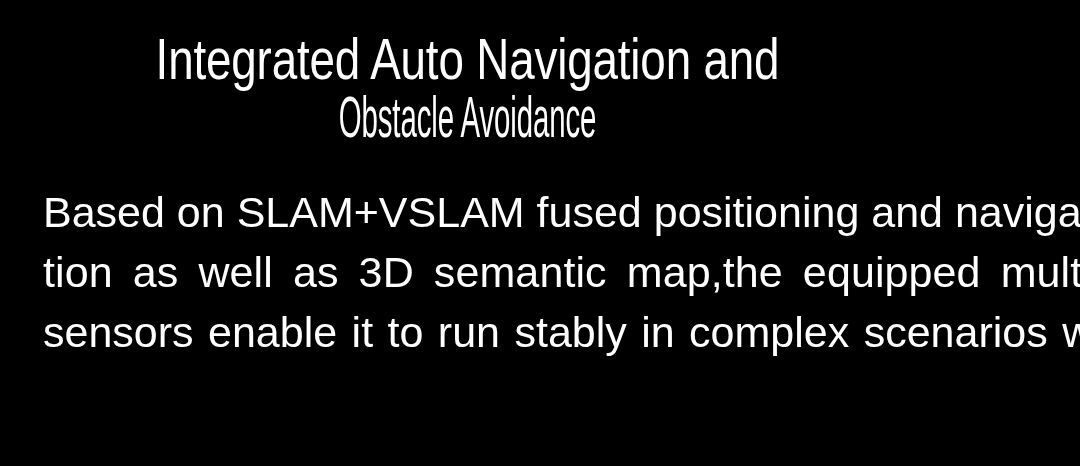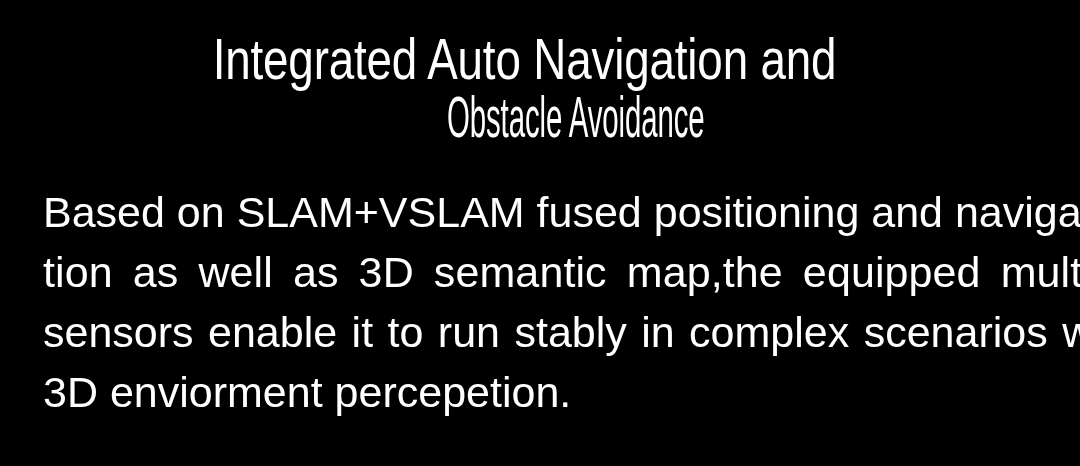--- a/index.html
+++ b/index.html
@@ -21,21 +21,21 @@
     background: #000000;
     box-sizing: border-box;
   }
 
   
   .title-block {
     position: absolute;
     left: 0;
     top: 30px;
     width: 935px;
-    text-align: right;
+    text-align: center;
   }
   .title-line {
     display: block;
     color: #ffffff;
     font-family: "Liberation Sans", "DejaVu Sans", sans-serif;
     font-weight: 400;
     font-size: 58px;
     line-height: 58px;
     letter-spacing: -0.2px;
     transform: scaleX(0.88);
@@ -73,16 +73,15 @@
 
   <div class="title-block">
     <span class="title-line" style="transform: scaleX(0.7891);">Integrated Auto Navigation and</span>
     <span class="title-line" style="transform: scaleX(0.5072);">Obstacle Avoidance</span>
   </div>
 
   <div class="body-block">
     <span class="body-line justify-1" style="transform: scaleX(1);">Based on SLAM+VSLAM fused positioning and naviga-</span>
     <span class="body-line justify-2" style="transform: scaleX(1);">tion as well as 3D semantic map,the equipped multiple</span>
     <span class="body-line justify-3" style="transform: scaleX(1);">sensors enable it to run stably in complex scenarios with</span>
-    <span class="body-line justify-4">3D enviorment percepetion.</span>
   </div>
 
 </div>
 
 </body></html>

